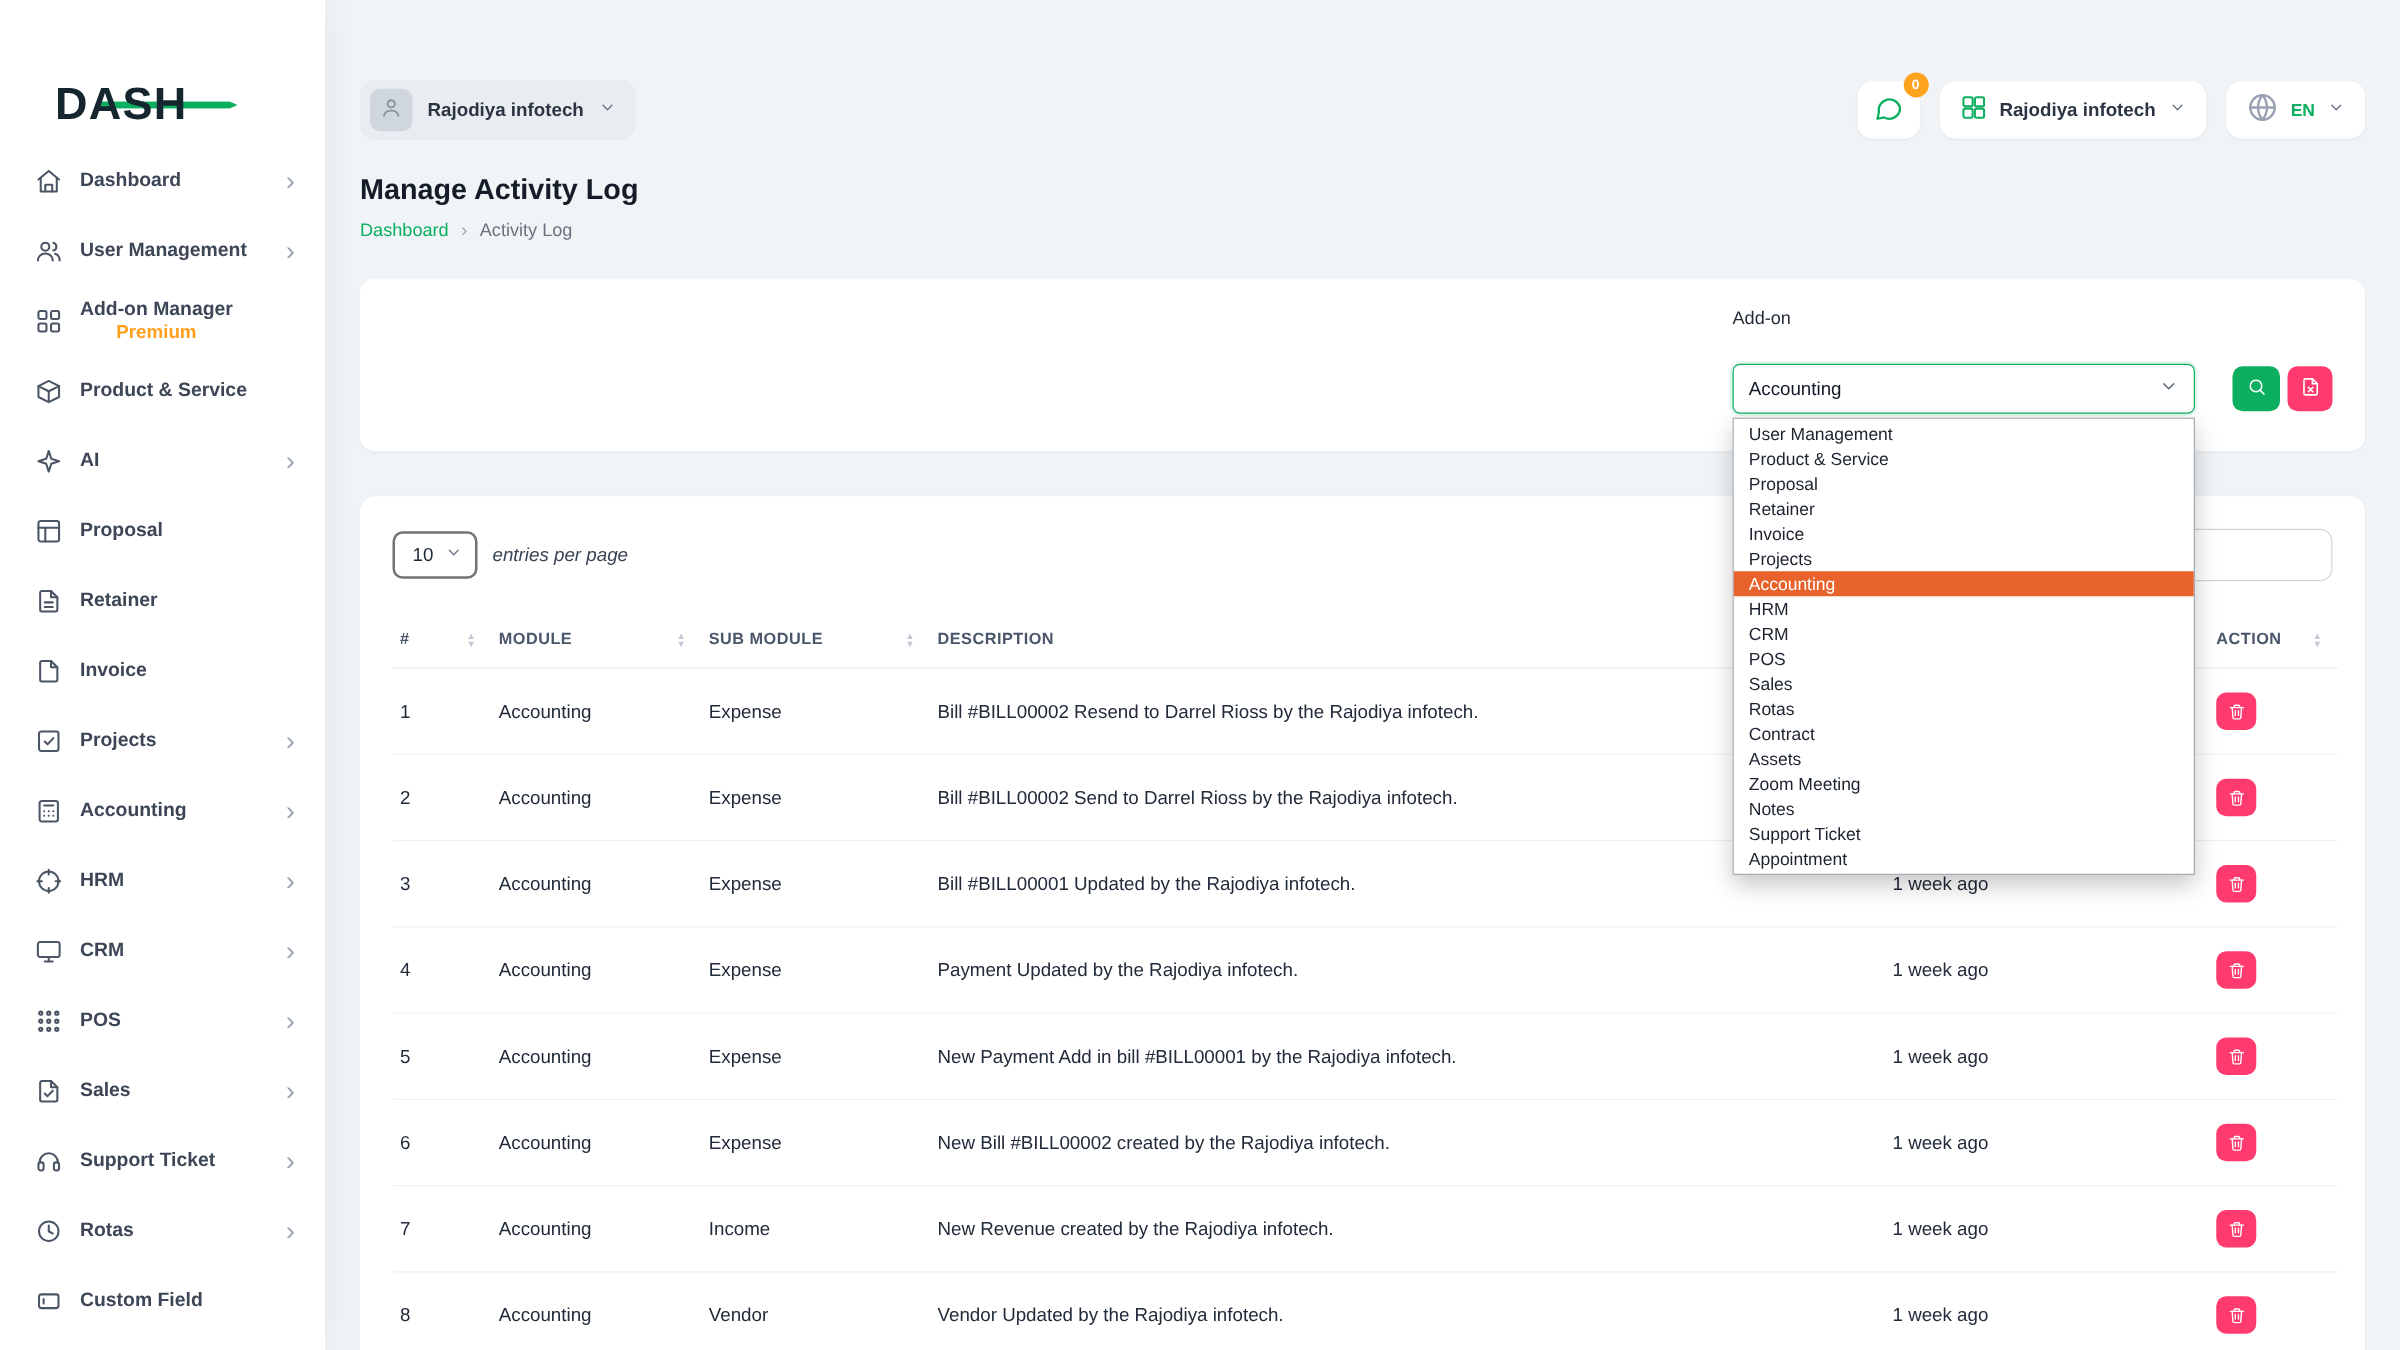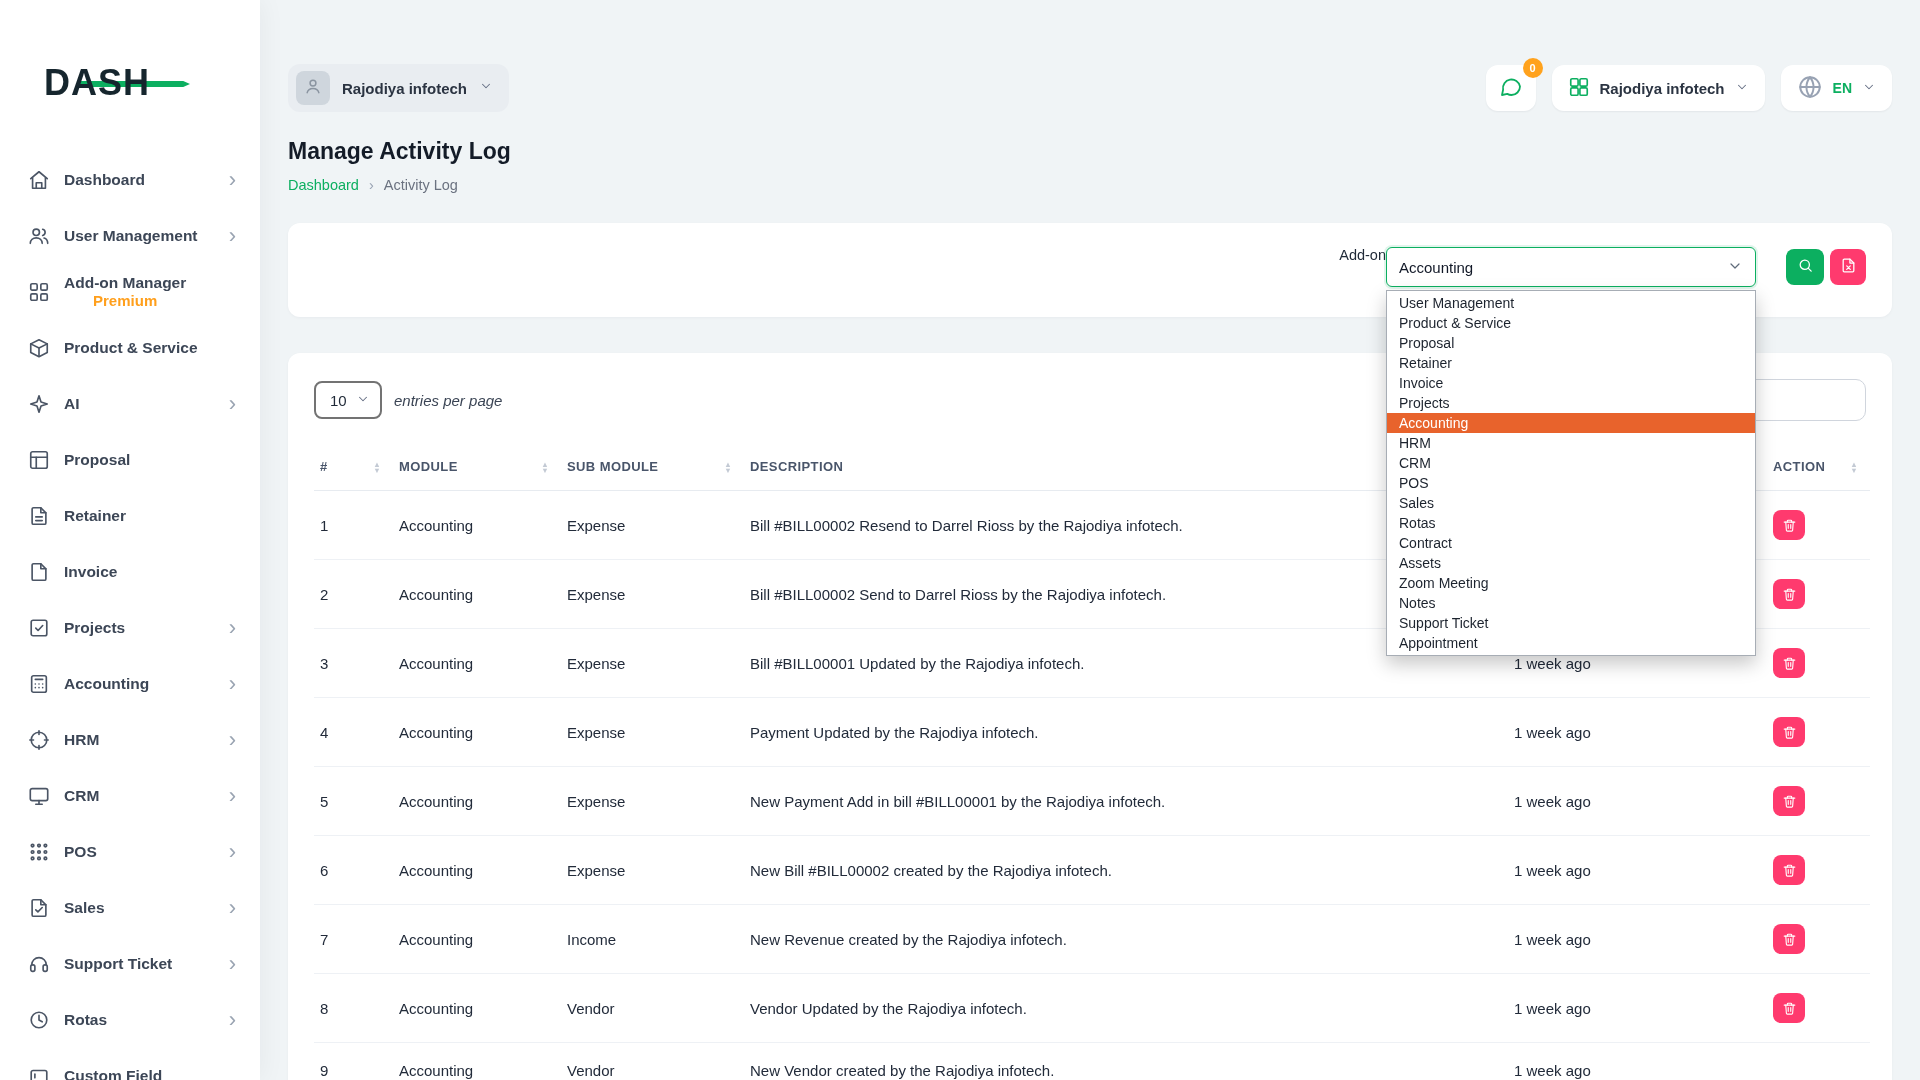--- a/index.html
+++ b/index.html
@@ -8,21 +8,21 @@
     background:#f0f4f6;
     font-family:"Liberation Sans", sans-serif;
     color:#1f2937;
   }
   
   .sidebar {
     position:fixed; left:0; top:0; bottom:0; width:260px;
     background:#fff; box-shadow:2px 0 24px rgba(16,24,40,.05);
     padding:0 16px; z-index:5;
   }
-  .logo { margin:62px 0 59px 28px; position:relative; display:inline-block;
+  .logo { margin:62px 0 24px 28px; position:relative; display:inline-block;
           font-size:36px; font-weight:800; letter-spacing:1px; color:#16262e; }
   .logo-bar { position:absolute; left:34px; top:19px; height:6px; width:112px;
               background:#0caf60; border-radius:3px; z-index:0;
               clip-path:polygon(0 0,94% 0,100% 50%,94% 100%,0 100%); }
   .logo-text { position:relative; z-index:1; }
   .side-item { display:flex; align-items:center; gap:14px; height:34px;
                margin-bottom:22px; padding:0 8px 0 12px; cursor:pointer; border-radius:8px; }
   .s-icon { width:22px; height:22px; color:#4b5565; flex:none; display:flex; }
   .s-icon svg { width:22px; height:22px; }
   .s-text { display:flex; flex-direction:column; line-height:1.2; }
@@ -55,21 +55,21 @@
   .globe-ic { display:flex; color:#98a2b3; } .globe-ic svg { width:26px; height:26px; }
   .lang-code { color:#0caf60; font-weight:700; font-size:14px; }
   .page-title { margin-top:26px; font-size:23px; font-weight:700; color:#141c28; }
   .breadcrumb { display:flex; align-items:center; gap:10px; margin-top:12px; font-size:14.5px; }
   .bc-link { color:#0caf60; cursor:pointer; }
   .bc-sep { color:#98a2b3; }
   .bc-current { color:#6b7280; }
   
   .card { background:#fff; border-radius:12px; box-shadow:0 1px 3px rgba(16,24,40,.04); }
   .filter-card { margin-top:30px; padding:24px 26px 30px; display:flex; justify-content:flex-end; }
-  .filter-right { display:flex; flex-direction:row; }
+  .filter-right { display:flex; flex-direction:column;gap:19px; }
   .filter-label { font-size:14.5px; color:#1f2937; margin-bottom:9px; }
   .filter-row { display:flex; align-items:center; }
   .select-wrap { position:relative; width:370px; }
   .fake-select { height:40px; border:1px solid #0caf60; border-radius:6px; background:#fff;
                  display:flex; align-items:center; justify-content:space-between;
                  padding:0 12px; font-size:15px; color:#111827; cursor:pointer;
                  box-shadow:0 0 0 2px rgba(12,175,96,.12); }
   .sel-chev { display:flex; color:#5f6b7a; } .sel-chev svg { width:16px; height:16px; }
   .select-dropdown { position:absolute; top:calc(100% + 3px); left:0; width:100%;
                      background:#fff; border:1px solid #a7adb5; z-index:100; padding:2px 0;

